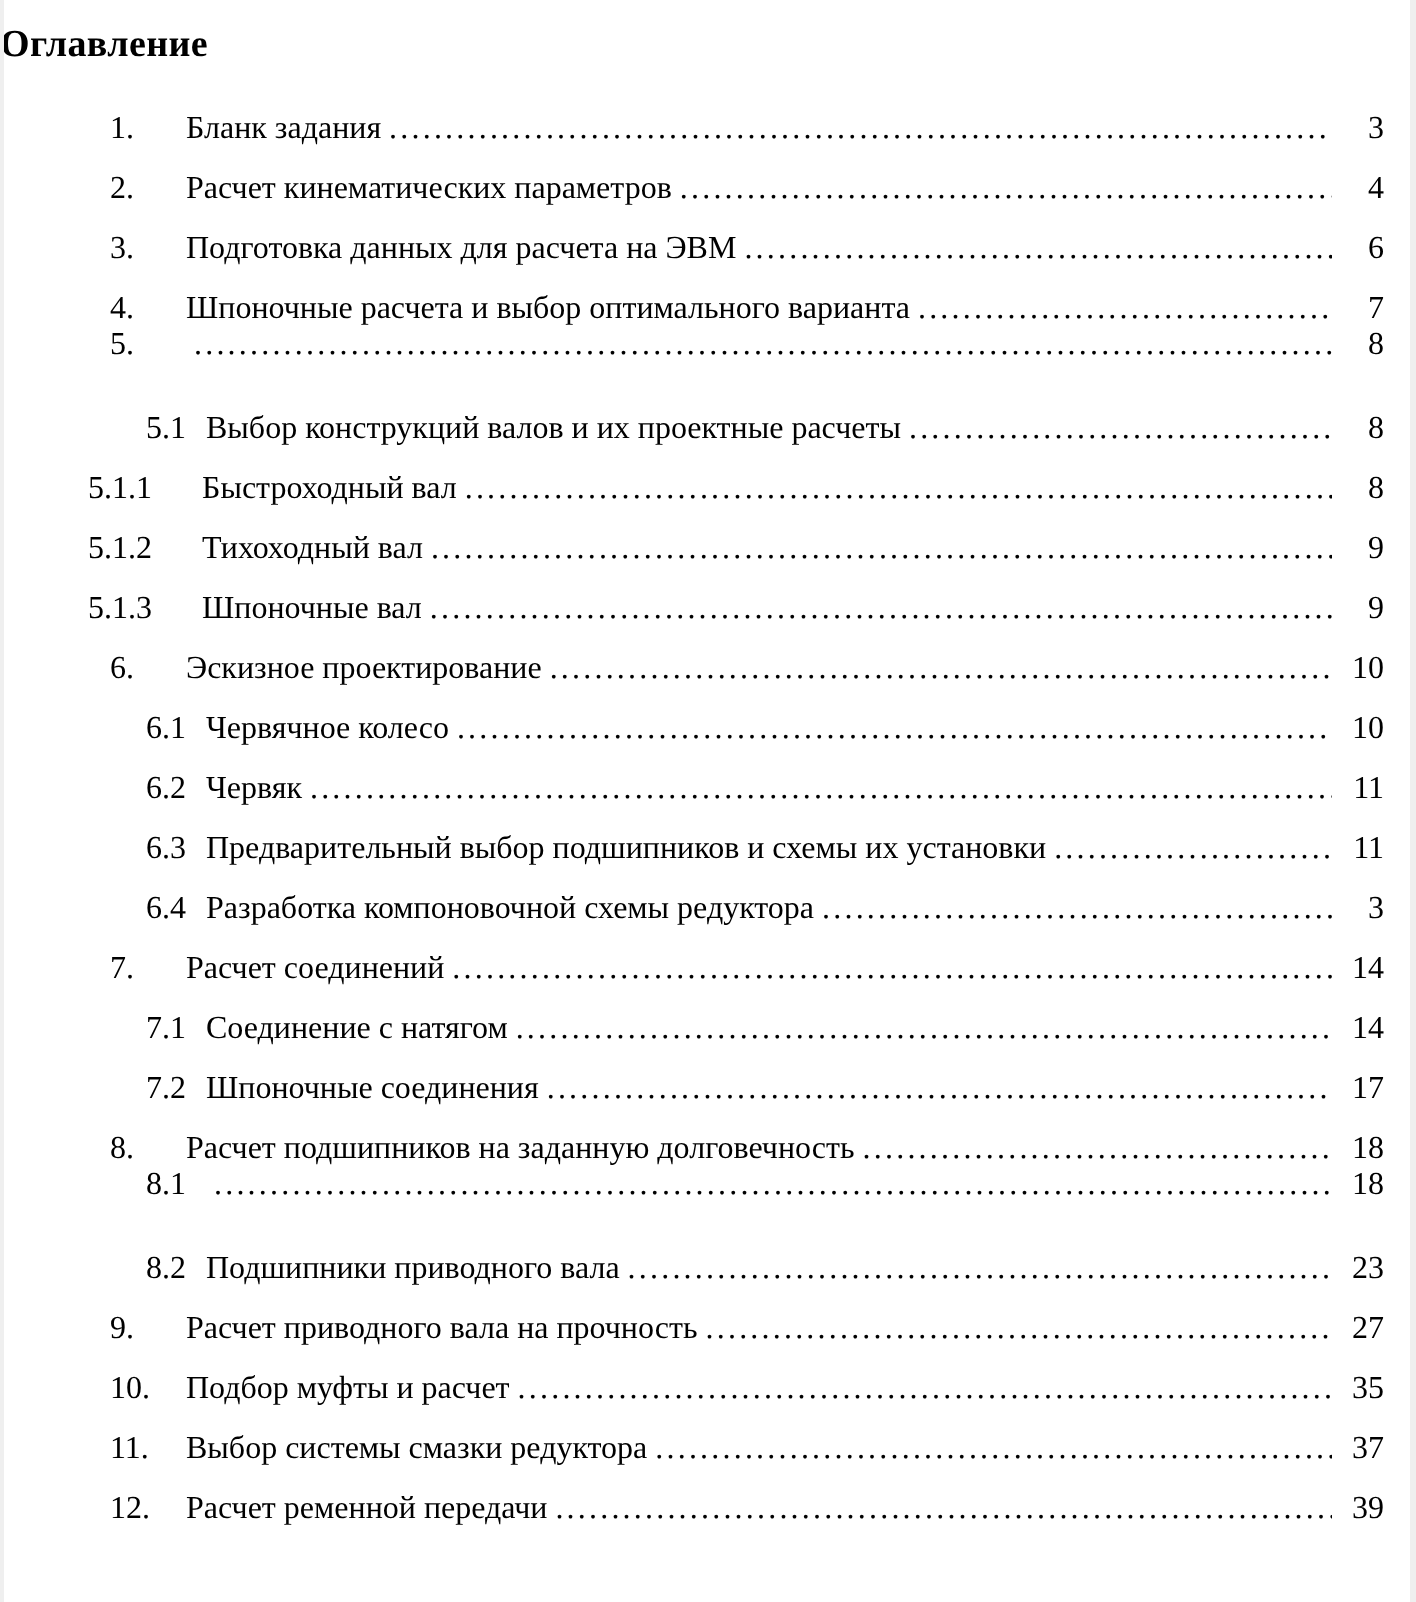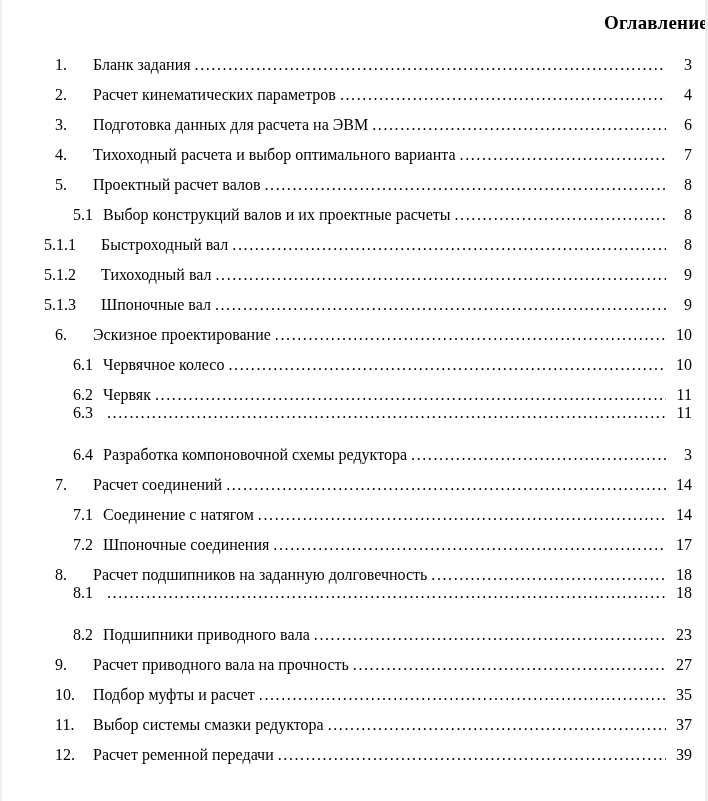--- a/index.html
+++ b/index.html
@@ -21,21 +21,21 @@
   .edge {
     position: absolute;
     top: 0;
     height: 100%;
     background: #efefef;
   }
   .edge.left  { left: 0;  width: 2px; }
   .edge.right { right: 0; width: 3px; }
 
   .toc-title {
-    text-align: right;
+    text-align: left;
     font-weight: bold;
     font-size: 19px;
     line-height: 26px;
     letter-spacing: 0.2px;
   }
 
   .toc-list {
     margin-top: 2px;
   }
   .toc-row {
@@ -101,27 +101,26 @@
     <span class="pageno">4</span>
   </div>
       <div class="toc-row lvl1">
     <span class="num">3.</span>
     <span class="label">Подготовка данных для расчета на ЭВМ</span>
     <span class="leader">............................................................................................................................................................................................................................................................................................................</span>
     <span class="pageno">6</span>
   </div>
       <div class="toc-row lvl1">
     <span class="num">4.</span>
-    <span class="label">Тихоходный расчета и выбор оптимального варианта</span>
+    <span class="label">Шпоночные расчета и выбор оптимального варианта</span>
     <span class="leader">............................................................................................................................................................................................................................................................................................................</span>
     <span class="pageno">7</span>
   </div>
       <div class="toc-row lvl1">
     <span class="num">5.</span>
-    <span class="label">Проектный расчет валов</span>
     <span class="leader">............................................................................................................................................................................................................................................................................................................</span>
     <span class="pageno">8</span>
   </div>
       <div class="toc-row lvl2">
     <span class="num">5.1</span>
     <span class="label">Выбор конструкций валов и их проектные расчеты</span>
     <span class="leader">............................................................................................................................................................................................................................................................................................................</span>
     <span class="pageno">8</span>
   </div>
       <div class="toc-row lvl3">
@@ -155,20 +154,21 @@
     <span class="pageno">10</span>
   </div>
       <div class="toc-row lvl2">
     <span class="num">6.2</span>
     <span class="label">Червяк</span>
     <span class="leader">............................................................................................................................................................................................................................................................................................................</span>
     <span class="pageno">11</span>
   </div>
       <div class="toc-row lvl2">
     <span class="num">6.3</span>
+    <span class="label">Предварительный выбор подшипников и схемы их установки</span>
     <span class="leader">............................................................................................................................................................................................................................................................................................................</span>
     <span class="pageno">11</span>
   </div>
       <div class="toc-row lvl2">
     <span class="num">6.4</span>
     <span class="label">Разработка компоновочной схемы редуктора</span>
     <span class="leader">............................................................................................................................................................................................................................................................................................................</span>
     <span class="pageno">3</span>
   </div>
       <div class="toc-row lvl1">

